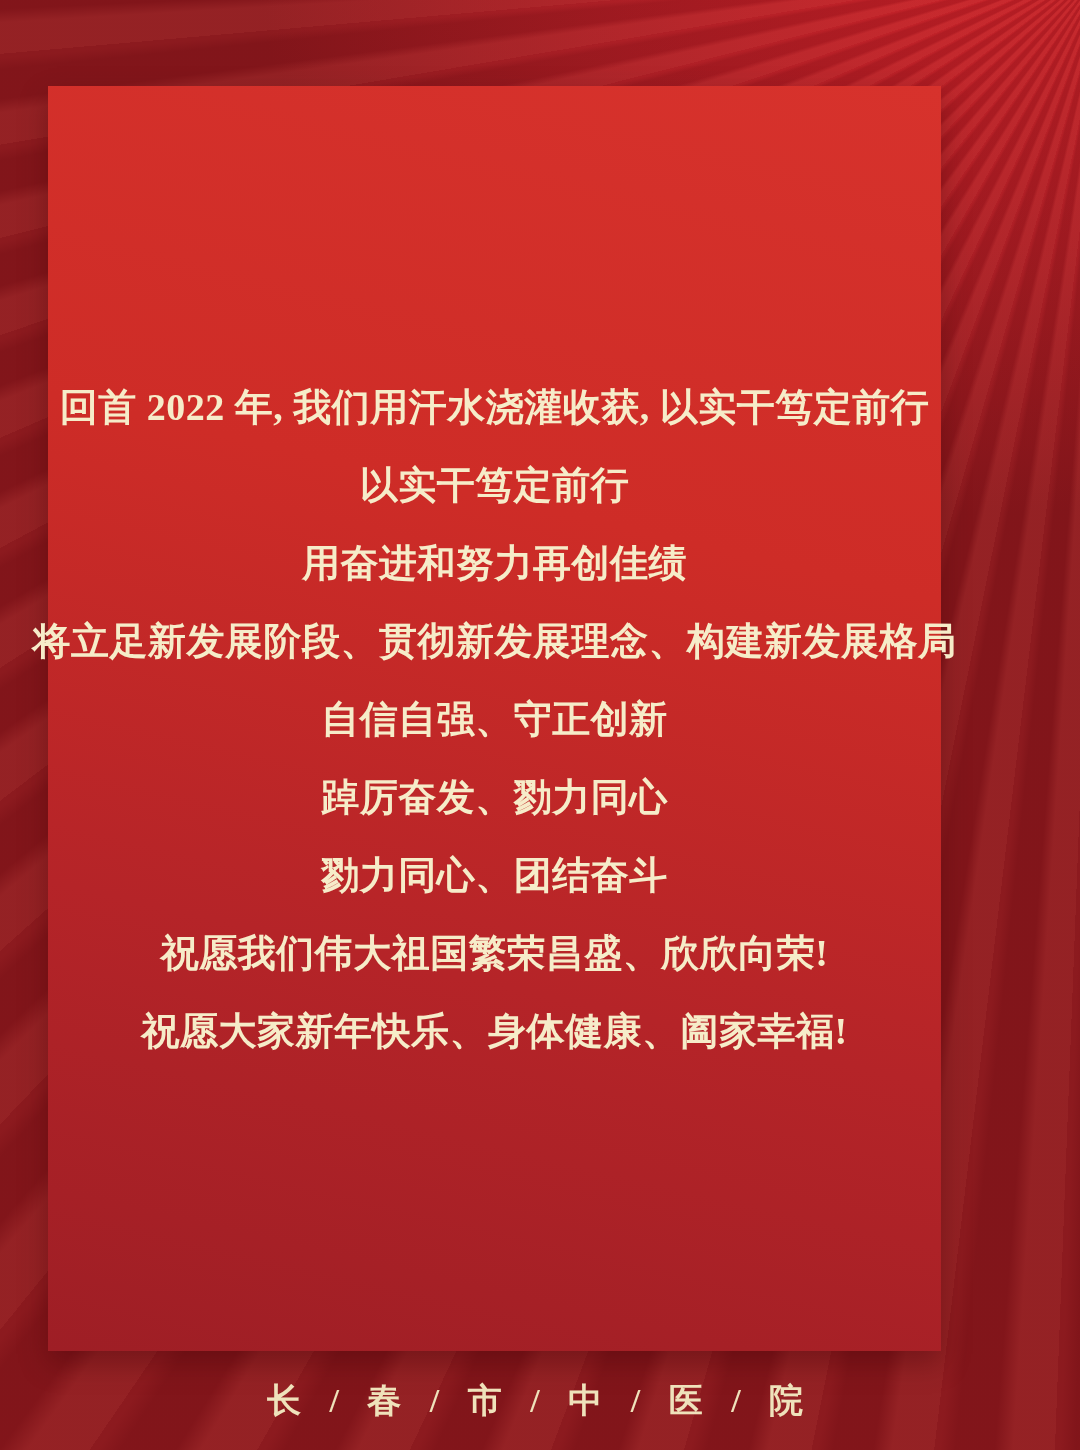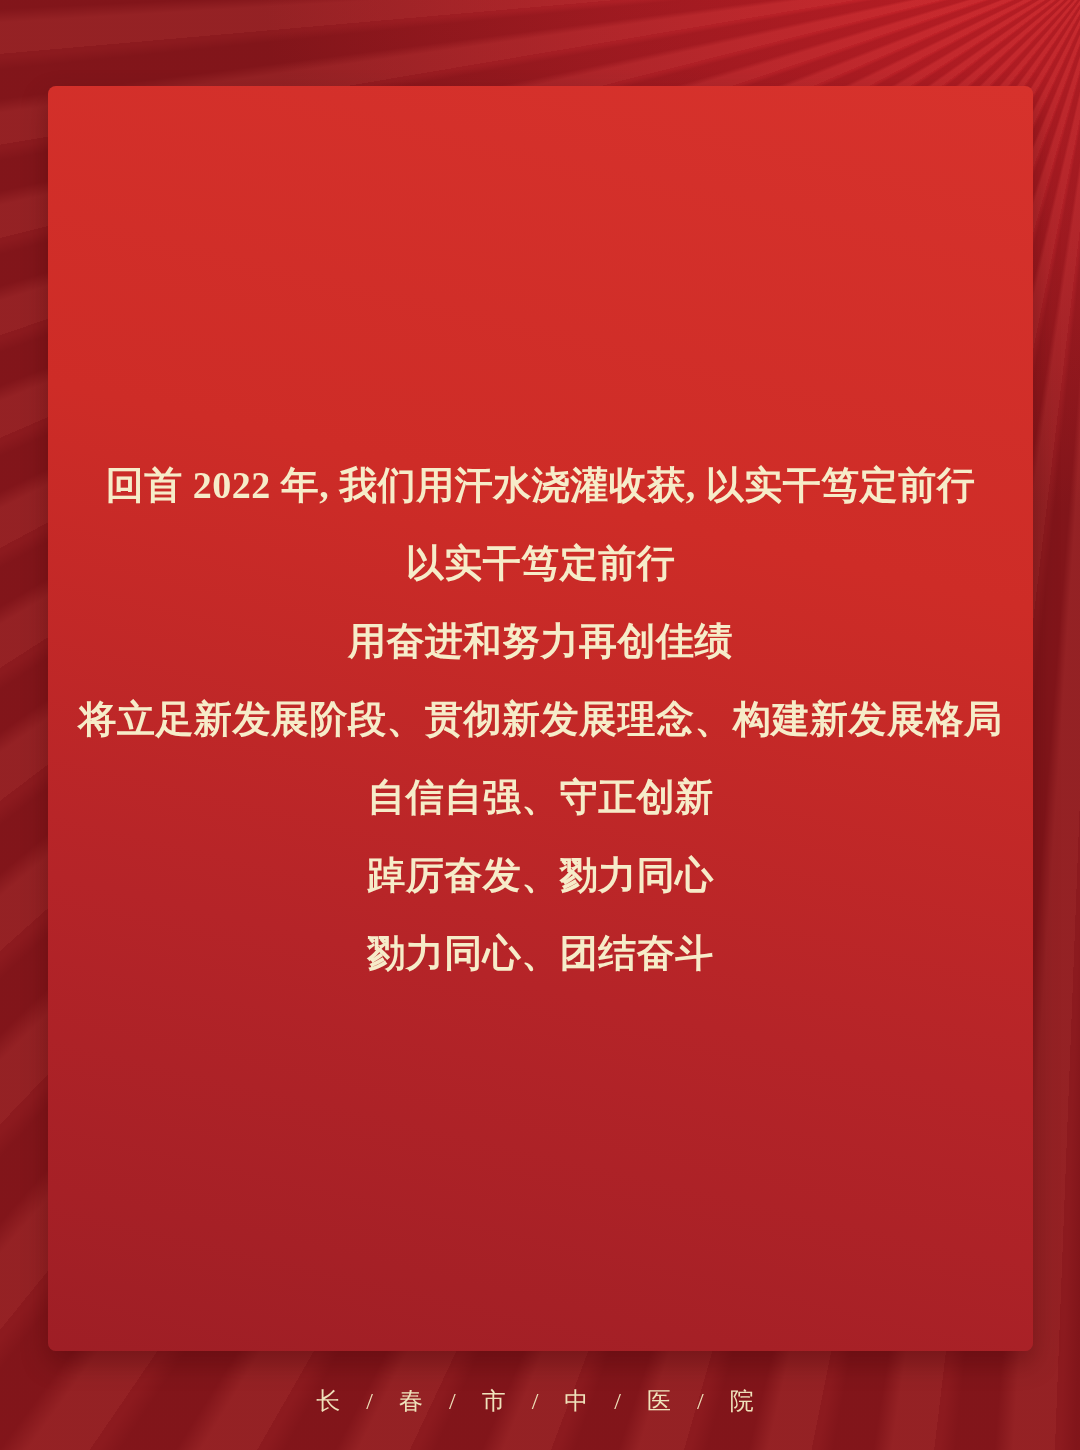--- a/index.html
+++ b/index.html
@@ -27,30 +27,29 @@
         rgba(255, 130, 110, 0.02) 4.4deg 4.6deg),
       radial-gradient(ellipse 950px 750px at 92% -5%,
         #cb2229 0%, #aa1d24 42%, #8a181d 78%);
   }
 
   
   .panel {
     position: absolute;
     left: 48px;
     top: 86px;
-    width: 985px;
+    width: 893px;
     height: 1265px;
     background: linear-gradient(193deg,
       #d7322c 0%, #ce2c27 35%, #b52428 68%, #9e1e25 100%);
     box-shadow: 0 12px 26px rgba(60, 0, 5, 0.35);
     display: flex;
     flex-direction: column;
     justify-content: center;
     align-items: center;
-    border-radius: 8px;
   }
 
   .message-line {
     height: 78px;
     line-height: 78px;
     white-space: nowrap;
     font-size: 38px;
     font-weight: 700;
     color: #f6ecc9;
     text-align: center;
@@ -62,37 +61,39 @@
     position: absolute;
     left: 0;
     top: 1351px;
     width: 1080px;
     height: 99px;
     display: flex;
     justify-content: center;
     align-items: center;
   }
   .footer-brand {
-    font-size: 24px;
-    font-weight: 400;
+    font-size: 34px;
+    font-weight: 700;
     color: #efe2bb;
     letter-spacing: 10px;
     white-space: nowrap;
   }
 </style>
 </head>
 <body>
 
 <div class="frame">
   <div class="panel">
     <div class="message-line">回首 2022 年, 我们用汗水浇灌收获, 以实干笃定前行</div>
     <div class="message-line">以实干笃定前行</div>
     <div class="message-line">用奋进和努力再创佳绩</div>
     <div class="message-line">将立足新发展阶段、贯彻新发展理念、构建新发展格局</div>
     <div class="message-line">自信自强、守正创新</div>
     <div class="message-line">踔厉奋发、勠力同心</div>
     <div class="message-line">勠力同心、团结奋斗</div>
+    <div class="message-line">祝愿我们伟大祖国繁荣昌盛、欣欣向荣!</div>
+    <div class="message-line">祝愿大家新年快乐、身体健康、阖家幸福!</div>
   </div>
 
   <div class="footer">
     <div class="footer-brand">长 / 春 / 市 / 中 / 医 / 院</div>
   </div>
 </div>
 
 </body></html>

